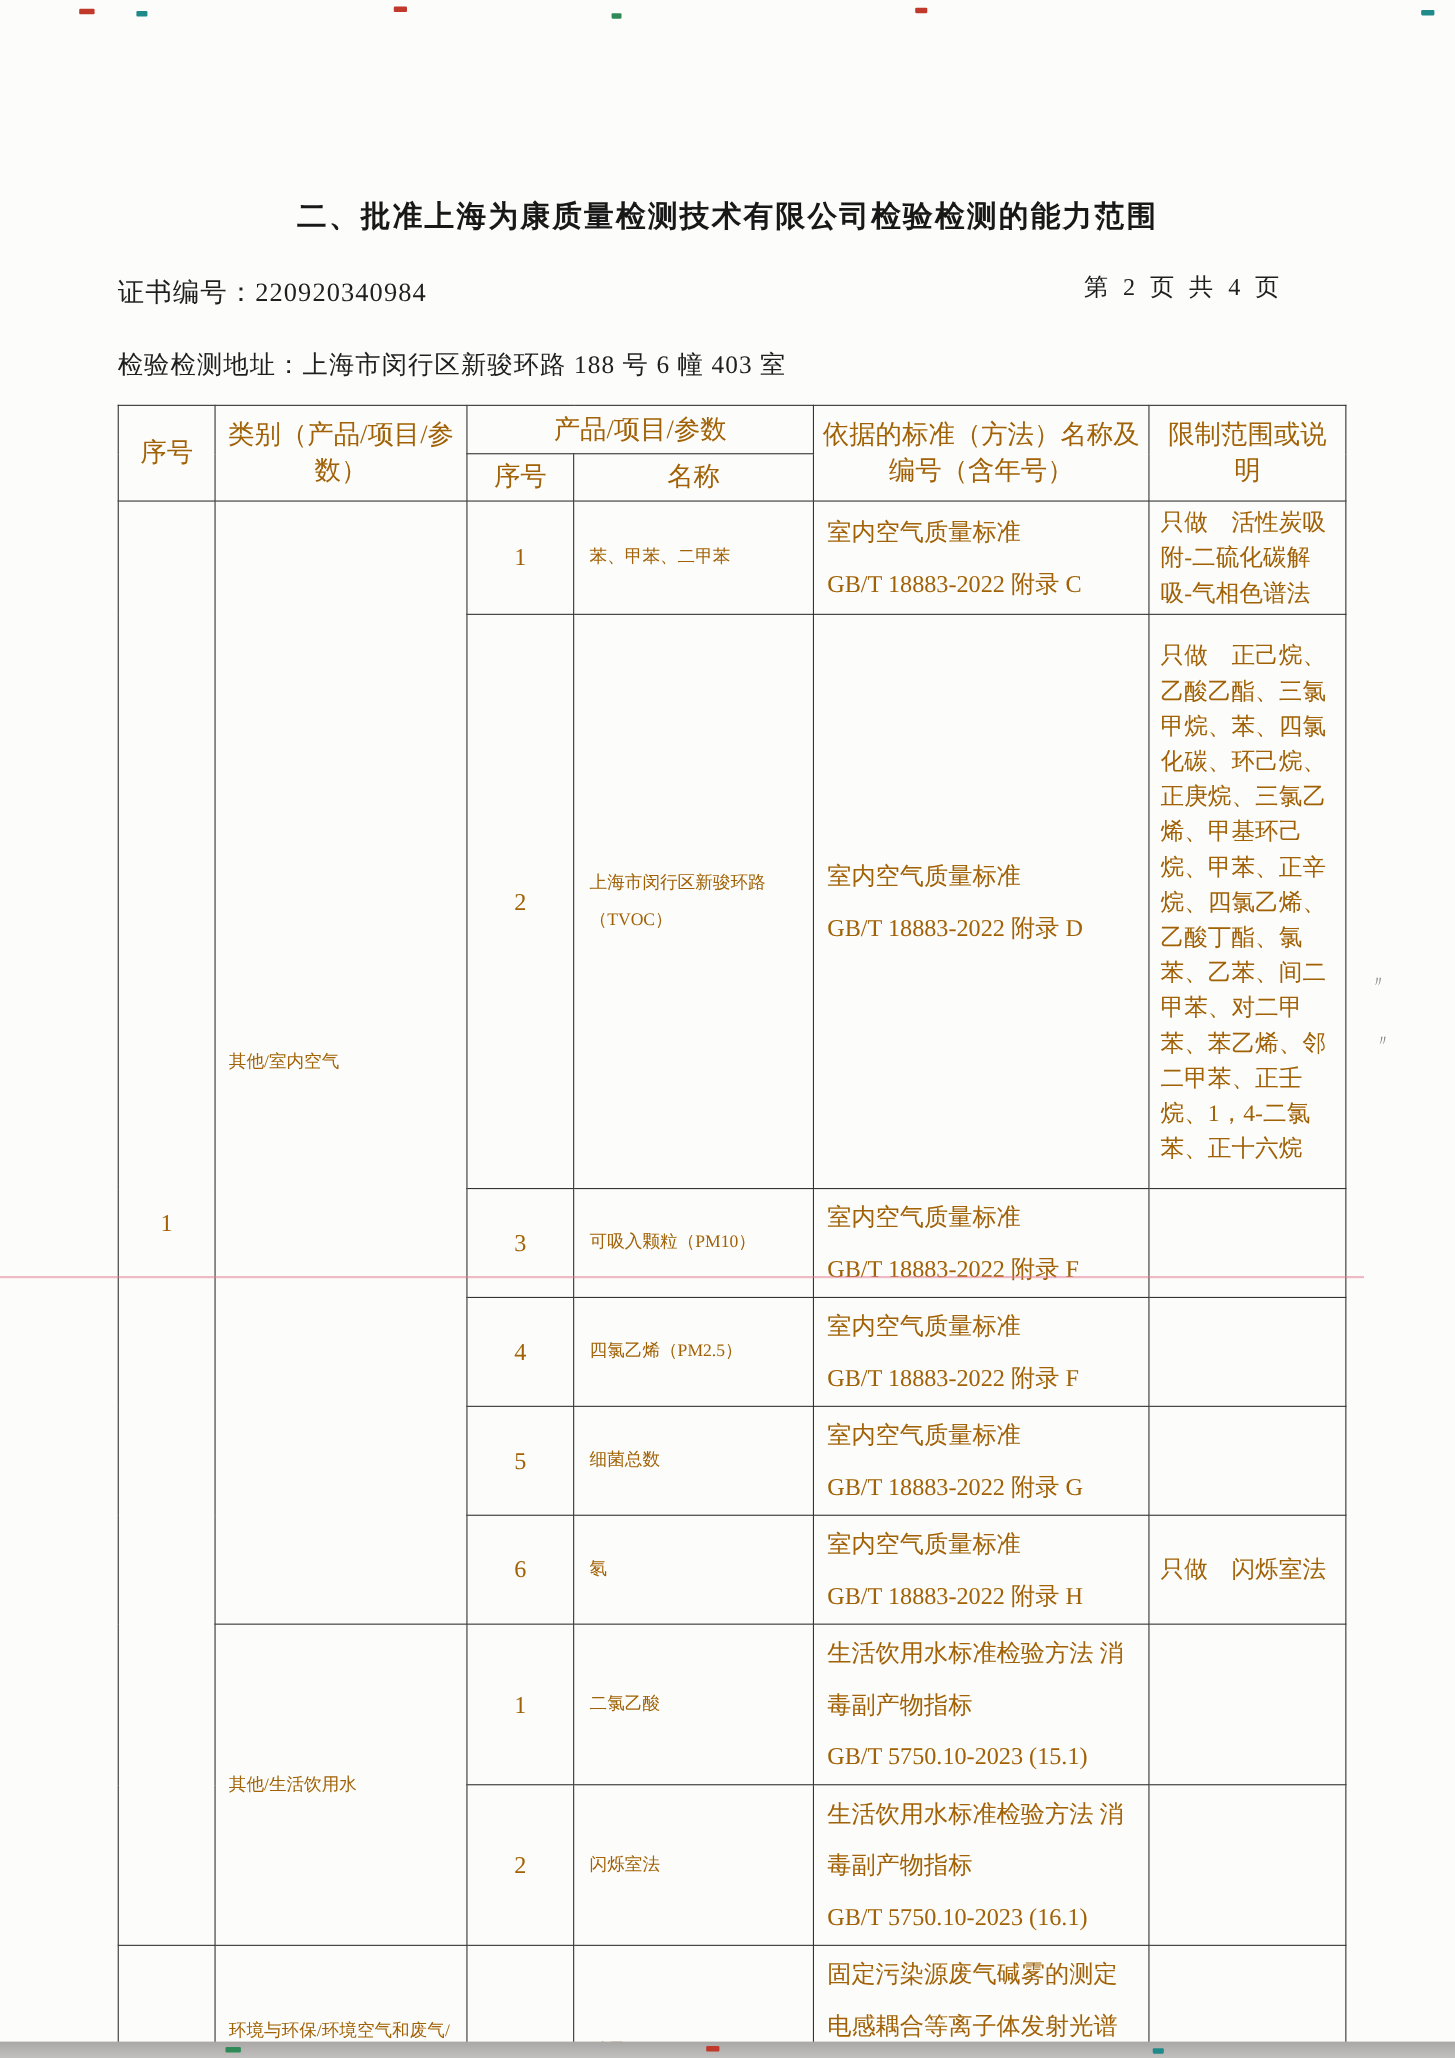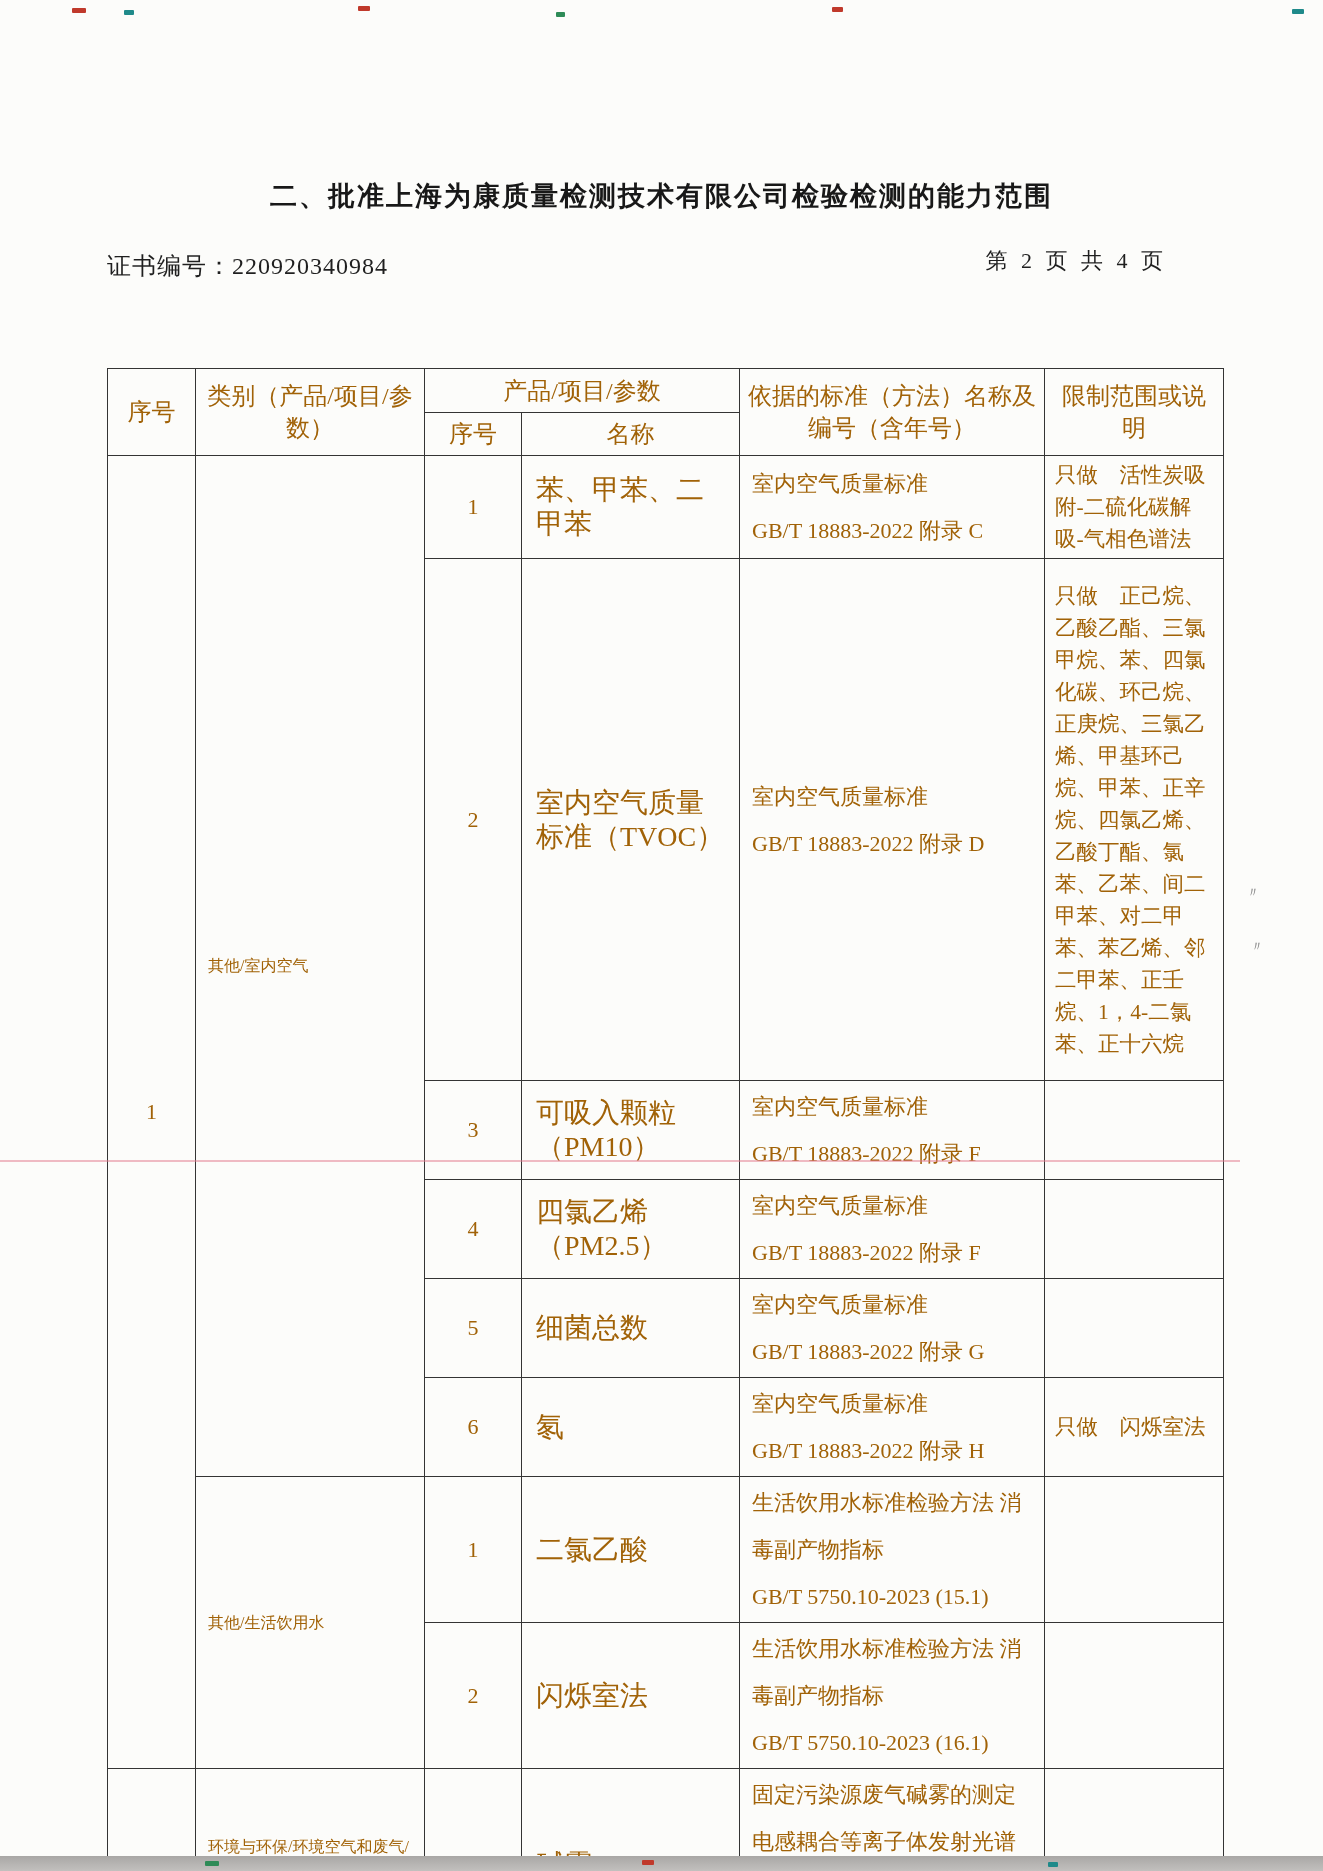--- a/index.html
+++ b/index.html
@@ -35,41 +35,42 @@
   }
   table.cap td,table.cap th{
     border:1.6px solid #343434;
     font-weight:normal;
     vertical-align:middle;
     overflow:hidden;
   }
   th.hdr{font-size:24px;text-align:center;line-height:32px;padding:2px 6px;}
   td.seq-cell{text-align:center;font-size:22px;}
   td.cat-cell{padding:4px 8px 4px 12px;line-height:36px;font-size:16px;text-align:left;}
-  td.name-cell{padding:4px 8px 4px 14px;line-height:34px;font-size:28px;text-align:left;}
+  td.name-cell{padding:4px 8px 4px 14px;line-height:34px;font-size:16px;text-align:left;}
   td.std-cell{padding:2px 8px 2px 12px;line-height:47px;font-size:22px;text-align:left;white-space:pre-wrap;}
   td.lim-cell{padding:3px 6px 3px 10px;line-height:32px;font-size:21.5px;text-align:left;white-space:pre-wrap;vertical-align:middle;}
   
   .artifact{position:absolute;}
   .pink-line{top:1160px;left:0;width:1240px;height:2px;background:rgba(226,120,140,0.5);}
   .bottom-band{left:0;top:1856px;width:1323px;height:15px;background:linear-gradient(180deg,#a9a7a5,#c2c0be);}
   .dash{height:5px;border-radius:1px;}
   .tickmark{font-size:14px;color:#8a8a8a;}
 </style>
 </head>
 <body>
 
 <div class="page">
 
   <div class="doc-title">二、批准上海为康质量检测技术有限公司检验检测的能力范围</div>
 
   <div class="cert-line">证书编号：220920340984</div>
 
   <div class="page-indicator">第 2 页 共 4 页</div>
 
+  <div class="address-line">检验检测地址：上海市闵行区新骏环路 188 号 6 幢 403 室</div>
 
   <div class="cap-table-wrap">
     <table class="cap">
       <colgroup>
         <col style="width:88px">
           <col style="width:229px">
           <col style="width:97px">
         <col style="width:218px">
           <col style="width:305px">
           <col style="width:179px">
@@ -91,21 +92,21 @@
           <td class="seq-cell" rowspan="8">1</td>
           <td class="cat-cell" rowspan="6">其他/室内空气</td>
           <td class="seq-cell">1</td>
           <td class="name-cell">苯、甲苯、二甲苯</td>
           <td class="std-cell">室内空气质量标准
 GB/T 18883-2022 附录 C</td>
           <td class="lim-cell">只做　活性炭吸附-二硫化碳解吸-气相色谱法</td>
         </tr>
         <tr style="height:522px">
           <td class="seq-cell">2</td>
-          <td class="name-cell">室内空气质量标准（TVOC）</td>
+          <td class="name-cell">上海市闵行区新骏环路（TVOC）</td>
           <td class="std-cell">室内空气质量标准
 GB/T 18883-2022 附录 D</td>
           <td class="lim-cell">只做　正己烷、乙酸乙酯、三氯甲烷、苯、四氯化碳、环己烷、正庚烷、三氯乙烯、甲基环己烷、甲苯、正辛烷、四氯乙烯、乙酸丁酯、氯苯、乙苯、间二甲苯、对二甲苯、苯乙烯、邻二甲苯、正壬烷、1，4-二氯苯、正十六烷</td>
         </tr>
         <tr style="height:70px">
           <td class="seq-cell">3</td>
           <td class="name-cell">可吸入颗粒（PM10）</td>
           <td class="std-cell">室内空气质量标准
 GB/T 18883-2022 附录 F</td>
           <td class="lim-cell"></td>

